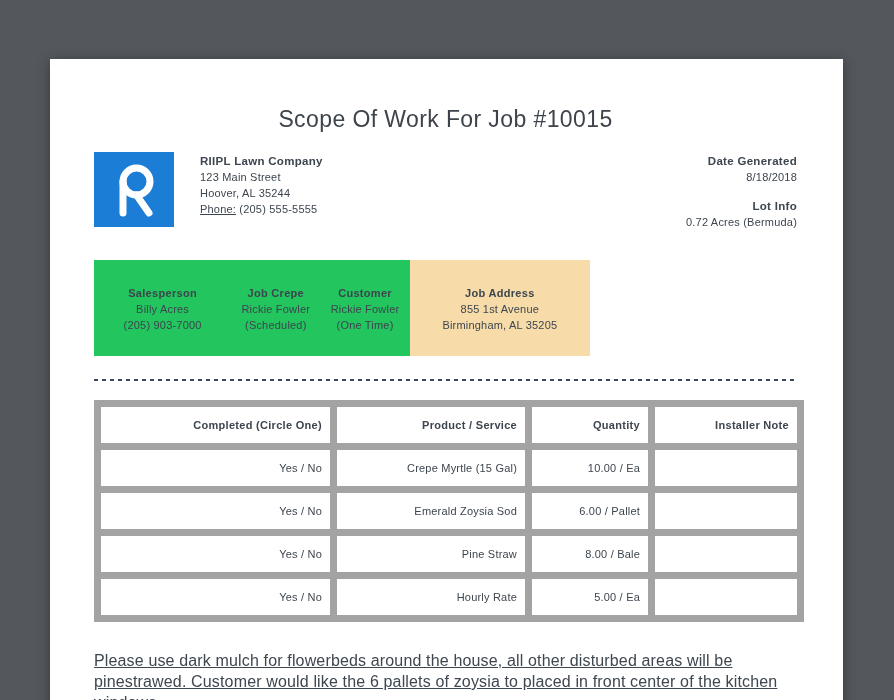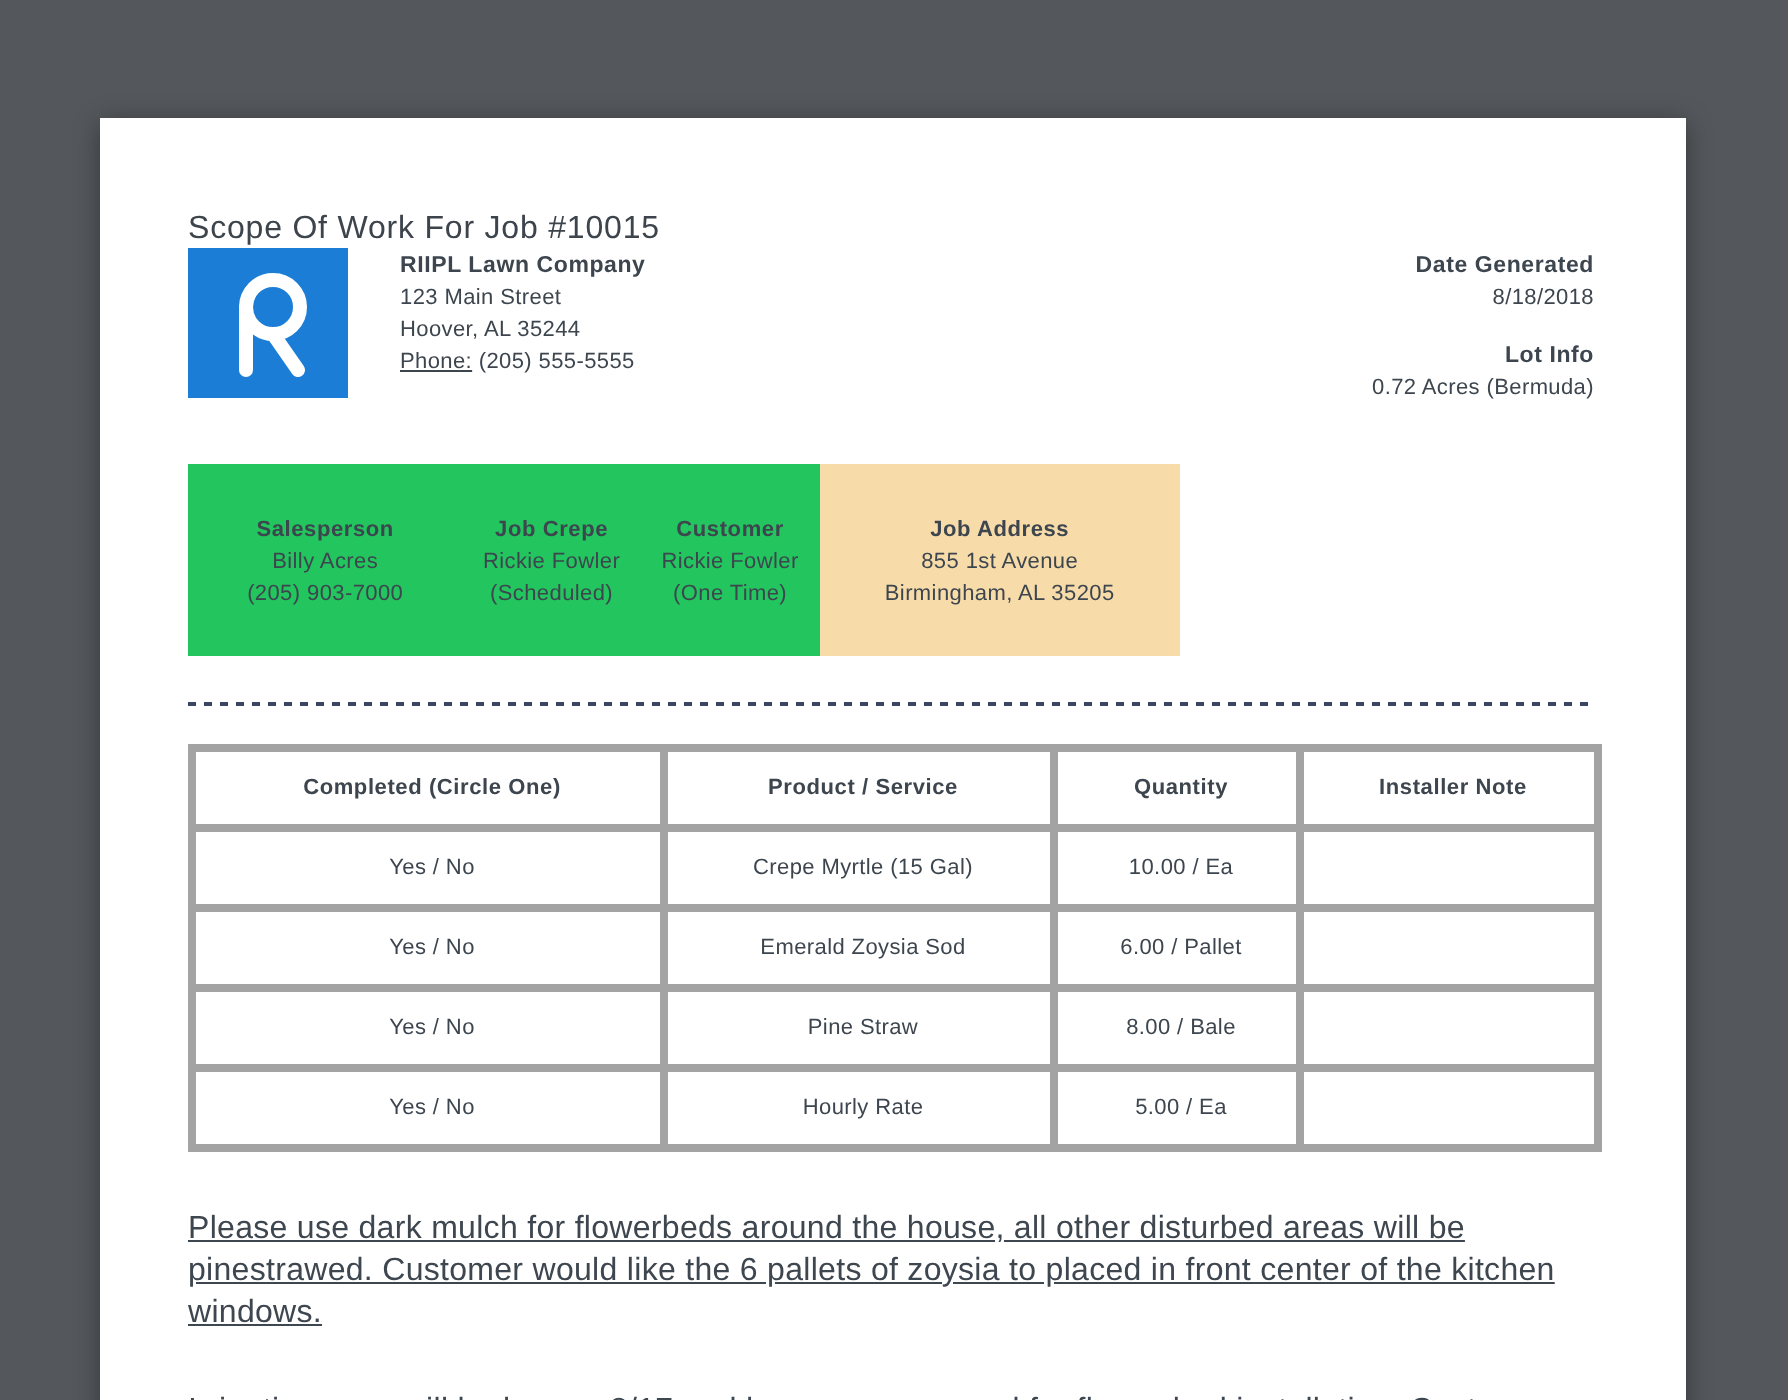--- a/index.html
+++ b/index.html
@@ -25,26 +25,27 @@
     height: 720px;
     background: #ffffff;
     box-shadow: 0 2px 12px rgba(0,0,0,0.38);
     color: #3d454e;
   }
   .page-inner {
     padding: 0 46px 0 44px;
   }
   .doc-title {
     margin-top: 47px;
-    text-align: left;
-    font-size: 16px;
+    text-align: center;
+    font-size: 23px;
     letter-spacing: 0.4px;
     color: #3d444c;
   }
   .header-row {
+    margin-top: 19px;
     display: flex;
     align-items: flex-start;
   }
   .logo-box {
     width: 80px;
     height: 75px;
     background: #1b7dd6;
     flex: 0 0 auto;
     display: flex;
     align-items: center;
@@ -109,24 +110,24 @@
   table.work-table {
     margin-top: 19px;
     width: 703px;
     border-collapse: collapse;
     table-layout: fixed;
     font-size: 11px;
     letter-spacing: 0.2px;
     color: #3d454e;
   }
   table.work-table th, table.work-table td {
-    border: 4px solid #a3a3a3;
+    border: 7px solid #a3a3a3;
     height: 36px;
     padding: 0 8px 0 12px;
-    text-align: center;
+    text-align: right;
     vertical-align: middle;
     font-weight: normal;
   }
   table.work-table th {
     font-weight: bold;
     letter-spacing: 0.3px;
   }
   .col-0 { width: 236px; }
   .col-1 { width: 195px; }
   .col-2 { width: 123px; }

